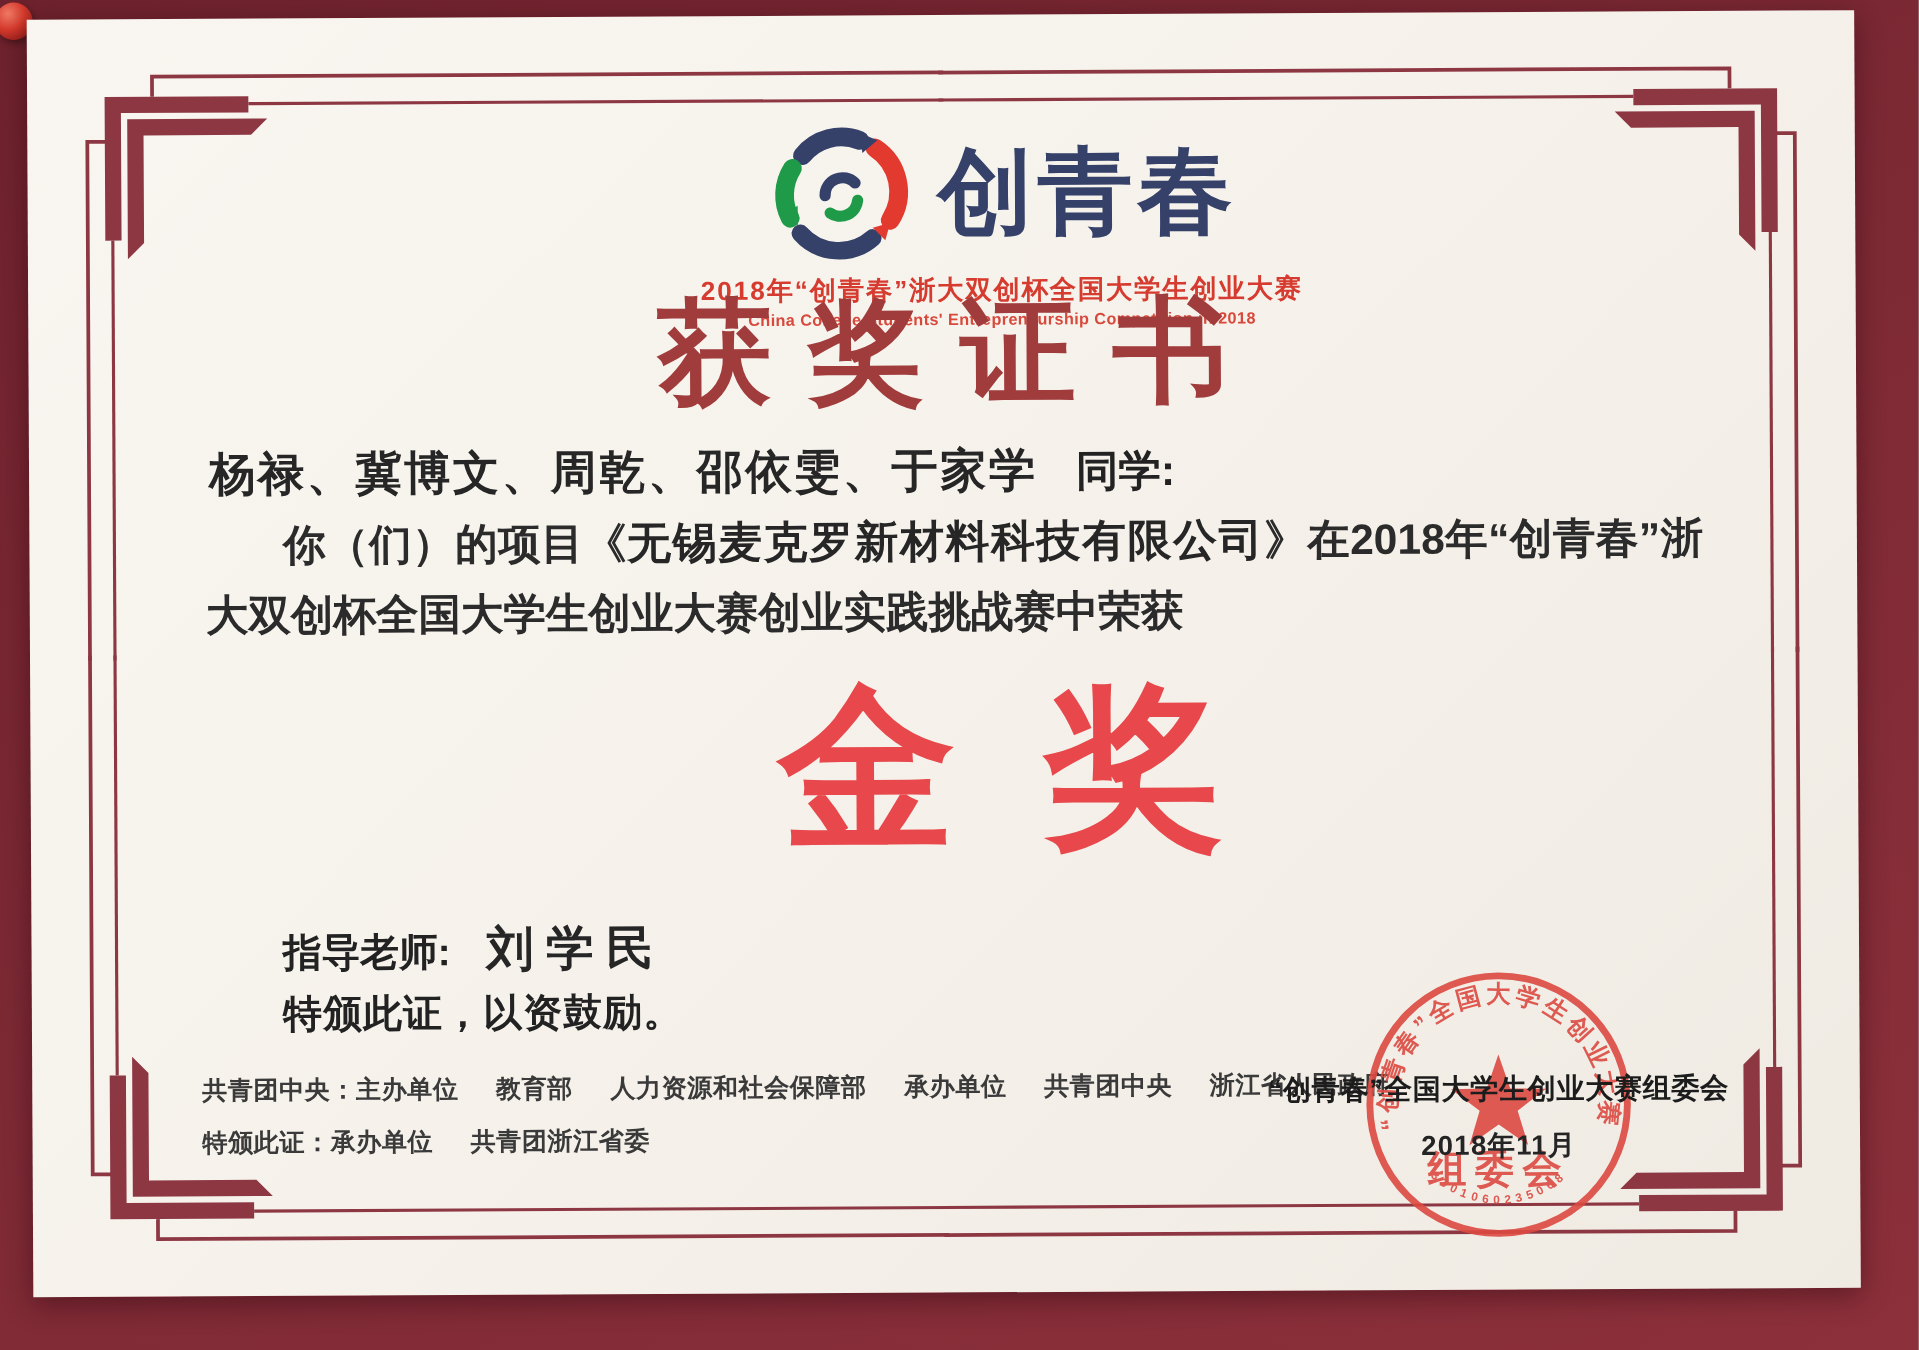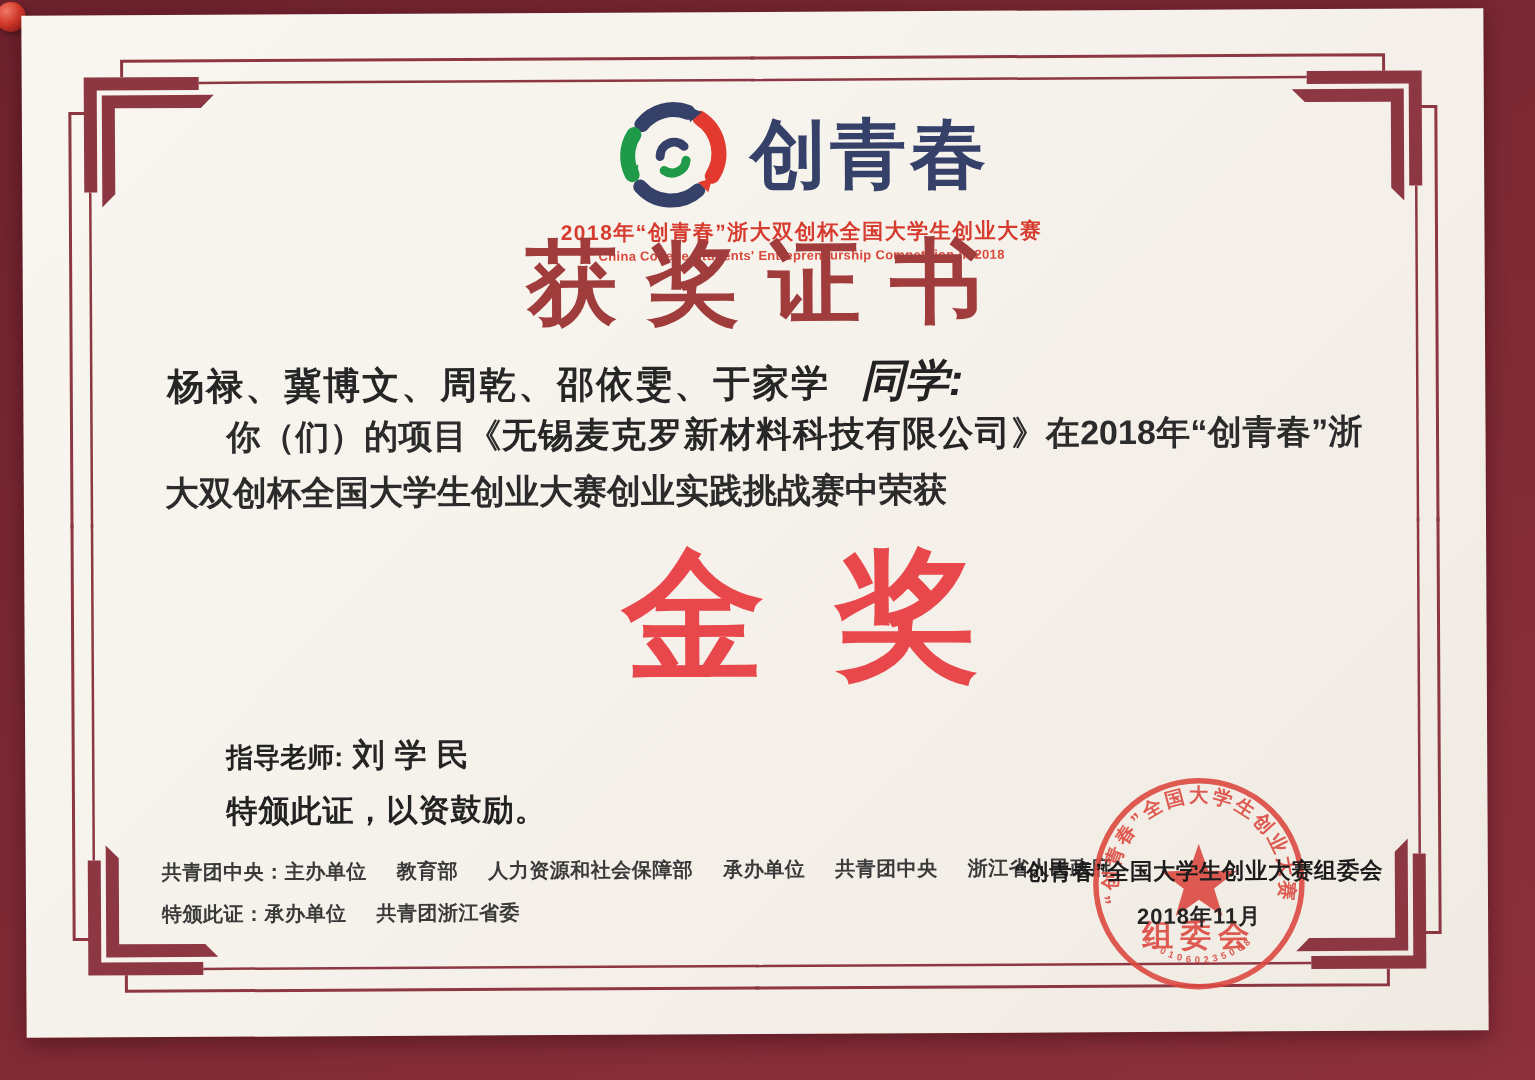--- a/index.html
+++ b/index.html
@@ -27,32 +27,32 @@
   .brand-text{font-size:76px;font-weight:800;color:#36416a;letter-spacing:4px;line-height:1;}
   .logo-sub-cn{margin-top:6px;font-size:21px;font-weight:700;color:#d63b2f;letter-spacing:1.5px;}
   .logo-sub-en{margin-top:2px;font-size:13px;font-weight:600;color:#d8493c;letter-spacing:.3px;}
 
   .cert-title{position:absolute;top:222px;left:0;width:100%;text-align:center;
     font-size:92px;font-weight:800;color:#a13c3d;letter-spacing:.32em;text-indent:.32em;line-height:1.05;}
 
   .names-line{position:absolute;top:340px;left:144px;white-space:nowrap;}
   .script{font-family:"DejaVu Serif","Liberation Serif",serif;font-weight:600;color:#262626;}
   .names-text{font-size:37px;letter-spacing:2px;}
-  .names-suffix{font-size:44px;font-weight:800;color:#222;margin-left:26px;font-style:italic;}
+  .names-suffix{font-size:34px;font-weight:800;color:#222;margin-left:26px;}
 
   .body-para{position:absolute;top:394px;left:141px;width:1198px;
     font-size:34px;font-weight:800;color:#2b2b2b;line-height:56px;text-indent:62px;text-align:justify;}
   .body-para .script{font-size:35px;letter-spacing:1px;}
 
   .award-row{position:absolute;top:524px;left:0;width:100%;display:flex;justify-content:center;gap:72px;transform:translateX(45px);}
   .award-char{font-family:"DejaVu Serif","Liberation Serif",serif;font-size:142px;font-weight:800;color:#e8484c;line-height:1.1;}
 
   .mentor-line{position:absolute;top:720px;left:201px;white-space:nowrap;}
-  .mentor-label{font-size:27px;font-weight:800;color:#222;}
-  .mentor-name{font-size:32px;margin-left:5px;letter-spacing:10px;}
+  .mentor-label{font-size:31px;font-weight:800;color:#222;}
+  .mentor-name{font-size:38px;margin-left:24px;letter-spacing:10px;}
   .closing-line{position:absolute;top:776px;left:201px;font-size:31px;font-weight:800;color:#222;letter-spacing:1px;}
 
   .org-line{position:absolute;left:136px;font-size:20px;font-weight:600;color:#3a3a3a;letter-spacing:.5px;white-space:nowrap;}
   .org-line.hosts{top:844px;}
   .org-line.undertakers{top:886px;}
   .org-item{margin-right:30px;}
   .org-item:last-child{margin-right:15px;}
 
   .seal-wrap{position:absolute;left:1055px;top:756px;width:236px;height:236px;opacity:.9;z-index:5;}
   .sig-block{position:absolute;left:973px;top:846px;width:400px;text-align:center;z-index:6;}

